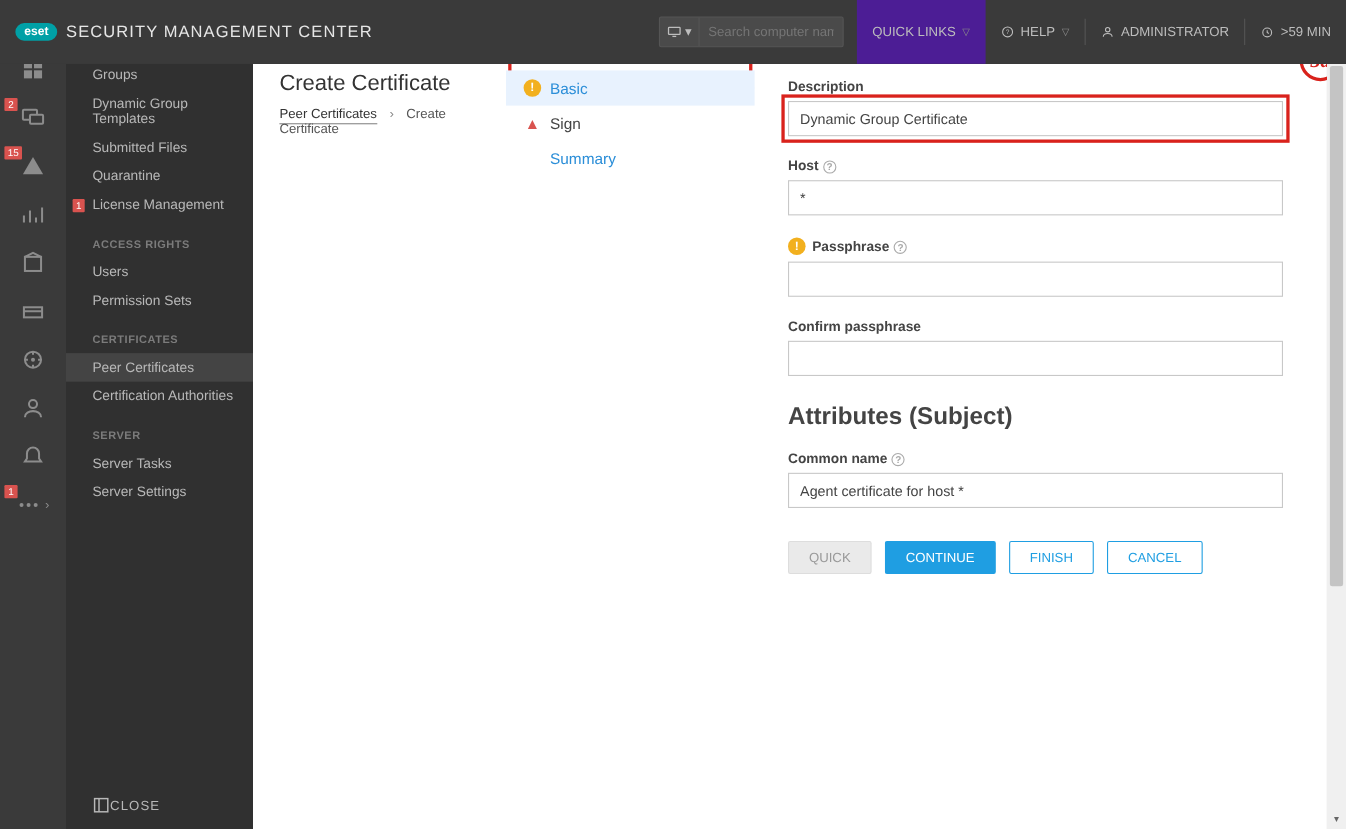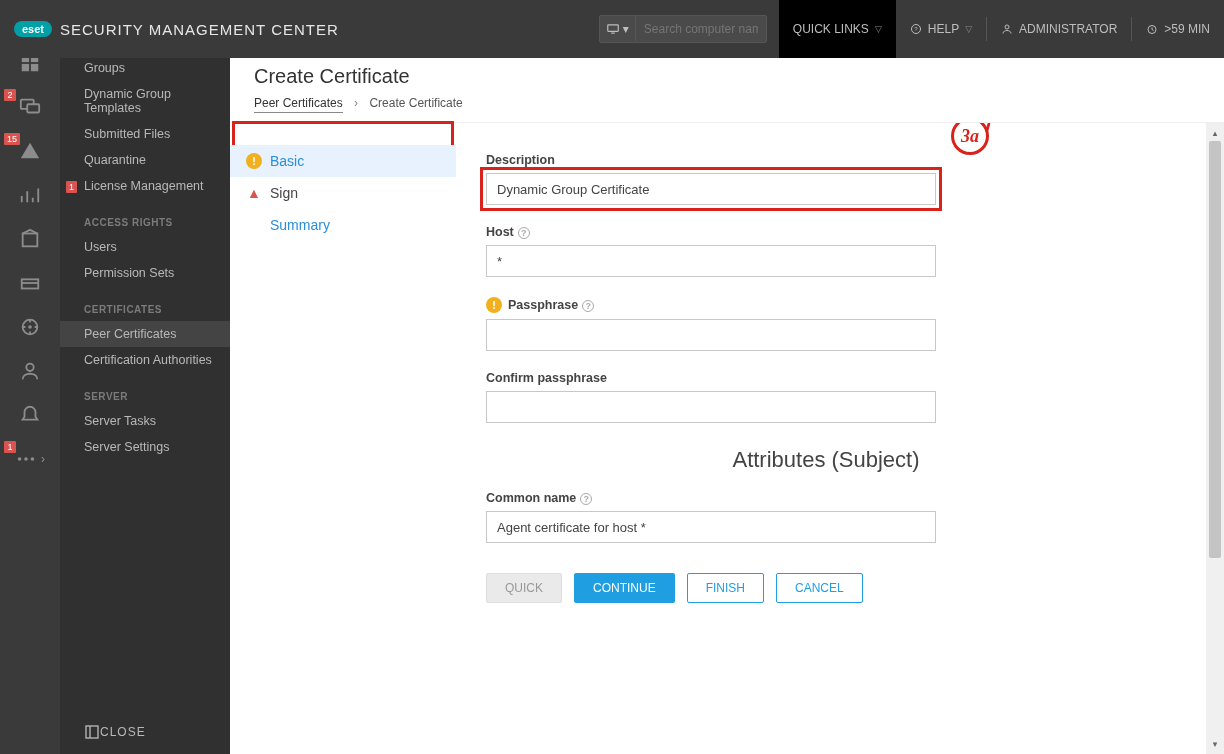--- a/index.html
+++ b/index.html
@@ -7,41 +7,41 @@
 
   
   .topbar { height: 58px; background:#3a3a3a; display:flex; align-items:center; color:#d0d0d0; font-size:12px; position:relative; z-index:10; }
   .logo-badge { background:#00a0a6; color:white; font-weight:bold; border-radius:11px; padding:2px 8px; font-size:11px; margin-left:14px; margin-right:8px; letter-spacing:0px;}
   .app-title { color:#e6e6e6; letter-spacing:1px; font-size:15px; font-weight:300; }
   .topbar-right { margin-left:auto; display:flex; align-items:center; height:100%; }
   .search-wrap { display:flex; align-items:center; background:#4a4a4a; border:1px solid #555; height:28px; border-radius:2px; margin-right:12px; }
   .search-pre { width:36px; height:100%; display:flex; align-items:center; justify-content:center; color:#bdbdbd; border-right:1px solid #555;}
   .search-input { background:transparent; border:none; outline:none; color:#bdbdbd; width:130px; font-size:12px; padding:0 8px;}
   .top-btn { height:100%; padding:0 14px; display:flex; align-items:center; gap:6px; color:#bdbdbd; cursor:pointer; }
-  .top-btn.dark { background:#000000; }
+  .top-btn.dark { background:#4c1d95; }
   .top-btn svg { width:12px; height:12px; fill:#bdbdbd; }
   .top-btn .tri { font-size:9px; color:#8a8a8a;}
   .sep { width:1px; height:40%; background:#555; }
 
   
   .rail { position:absolute; top:41px; left:0; width:60px; height:713px; background:#3a3a3a; z-index:5;}
   .rail-item { width:60px; height:44px; display:flex; align-items:center; justify-content:center; position:relative; }
   .rail-item svg { width:22px; height:22px; fill:#8c8c8c; }
   .rail-badge { position:absolute; top:4px; left:4px; background:#d9534f; color:#fff; font-size:9px; padding:0 3px; border-radius:1px; min-width:12px; text-align:center; line-height:12px; height:12px;}
 
   
   .subnav { position:absolute; top:41px; left:60px; width:170px; height:713px; background:#303030; color:#b8b8b8; font-size:12.5px; padding-top:14px; overflow:hidden; }
   .subnav .item { padding:6px 16px 6px 24px; cursor:pointer; position:relative; }
   .subnav .item.active { background:#444;}
   .subnav .item .badge { position:absolute; left:6px; top:8px; background:#d9534f; color:#fff; font-size:9px; padding:0 3px; border-radius:1px; line-height:12px; height:12px; min-width:10px; text-align:center;}
   .subnav .heading { padding:18px 16px 6px 24px; color:#7b7b7b; font-size:10px; font-weight:bold; letter-spacing:0.5px;}
   .subnav-footer { position:absolute; bottom:14px; left:0; right:0; padding:0 24px; display:flex; align-items:center; gap:0; color:#b8b8b8; cursor:pointer; }
 
   
-  .main { position:absolute; top:41px; left:230px; right:0; bottom:0; background:#fff; display:flex; flex-direction:column;}
+  .main { position:absolute; top:41px; left:230px; right:0; bottom:0; background:#fff; display:flex; flex-direction:row;}
   .main-header { padding:24px 24px 12px 24px; }
   .main-header h1 { font-size:20px; font-weight:400; color:#333; margin-bottom:8px;}
   .breadcrumb { font-size:12px; color:#555; }
   .breadcrumb a { color:#333; text-decoration:none; border-bottom:1px solid #888; padding-bottom:2px;}
   .breadcrumb .sep-a { margin:0 8px; color:#888;}
 
   .main-body { flex:1; display:flex; border-top:1px solid #eee; min-height:0;}
   .wizard-nav { width:226px; padding-top:22px; }
   .wz-item { display:flex; align-items:center; gap:8px; padding:8px 14px 8px 16px; font-size:14px; color:#444; cursor:pointer; position:relative;}
   .wz-item.active { background:#e8f2fe; color:#2b8ed8; }
@@ -61,21 +61,21 @@
   .field .select { width:450px; height:32px; border:1px solid #888; display:flex; align-items:center; padding:0 0 0 10px; font-size:13px; color:#222; background:#fff; }
   .field .select .dd { margin-left:auto; width:20px; height:30px; border-left:1px solid #888; display:flex; align-items:center; justify-content:center; background:#f0f0f0;}
   .label-row { display:flex; align-items:center; gap:6px; margin-bottom:6px;}
   .inline-warn { width:16px; height:16px; background:#f2b01e; color:#fff; border-radius:50%; font-size:11px; font-weight:bold; display:flex; align-items:center; justify-content:center; margin-right:0;}
   .redbox-outer { position:relative; display:inline-block; }
   .redbox-outer::after { content:""; position:absolute; inset:-6px -6px -6px -6px; border:3px solid #d9221c; pointer-events:none;}
   .callout { position:absolute; width:38px; height:38px; border:3px solid #d9221c; border-radius:50%; color:#d9221c; font-weight:bold; font-size:18px; font-style:italic; display:flex; align-items:center; justify-content:center; font-family: Georgia, serif;}
   .callout::before { content:""; position:absolute; right:-4px; top:-2px; width:10px; height:10px; border-top:3px solid #d9221c; border-right:3px solid #d9221c; transform:rotate(15deg); border-top-right-radius:3px;}
 
   .link-text { color:#2b8ed8; font-size:13px; cursor:pointer;}
-  h2.section { font-size:22px; color:#444; font-weight:400; margin:24px 0 18px 0;text-align:center;}
+  h2.section { font-size:22px; color:#444; font-weight:700; margin:24px 0 18px 0;}
 
   .footer-btns { padding:10px 0 16px 0; display:flex; gap:12px;}
   .btn { height:30px; padding:0 18px; font-size:12px; border-radius:2px; cursor:pointer; border:1px solid transparent; background:none;}
   .btn.back { background:#eaeaea; color:#999; border:1px solid #ddd;}
   .btn.primary { background:#1f9ee2; color:#fff; }
   .btn.outline { border:1px solid #1f9ee2; color:#1f9ee2; background:#fff;}
 
   .fake-scrollbar { width:18px; background:#f0f0f0; display:flex; flex-direction:column; align-items:center; padding:2px 0; user-select:none;}
   .fake-scrollbar .arrow { width:16px; height:16px; display:flex; align-items:center; justify-content:center; color:#666; font-size:9px; cursor:pointer;}
   .fake-scrollbar .track { flex:1; width:16px; position:relative;}

